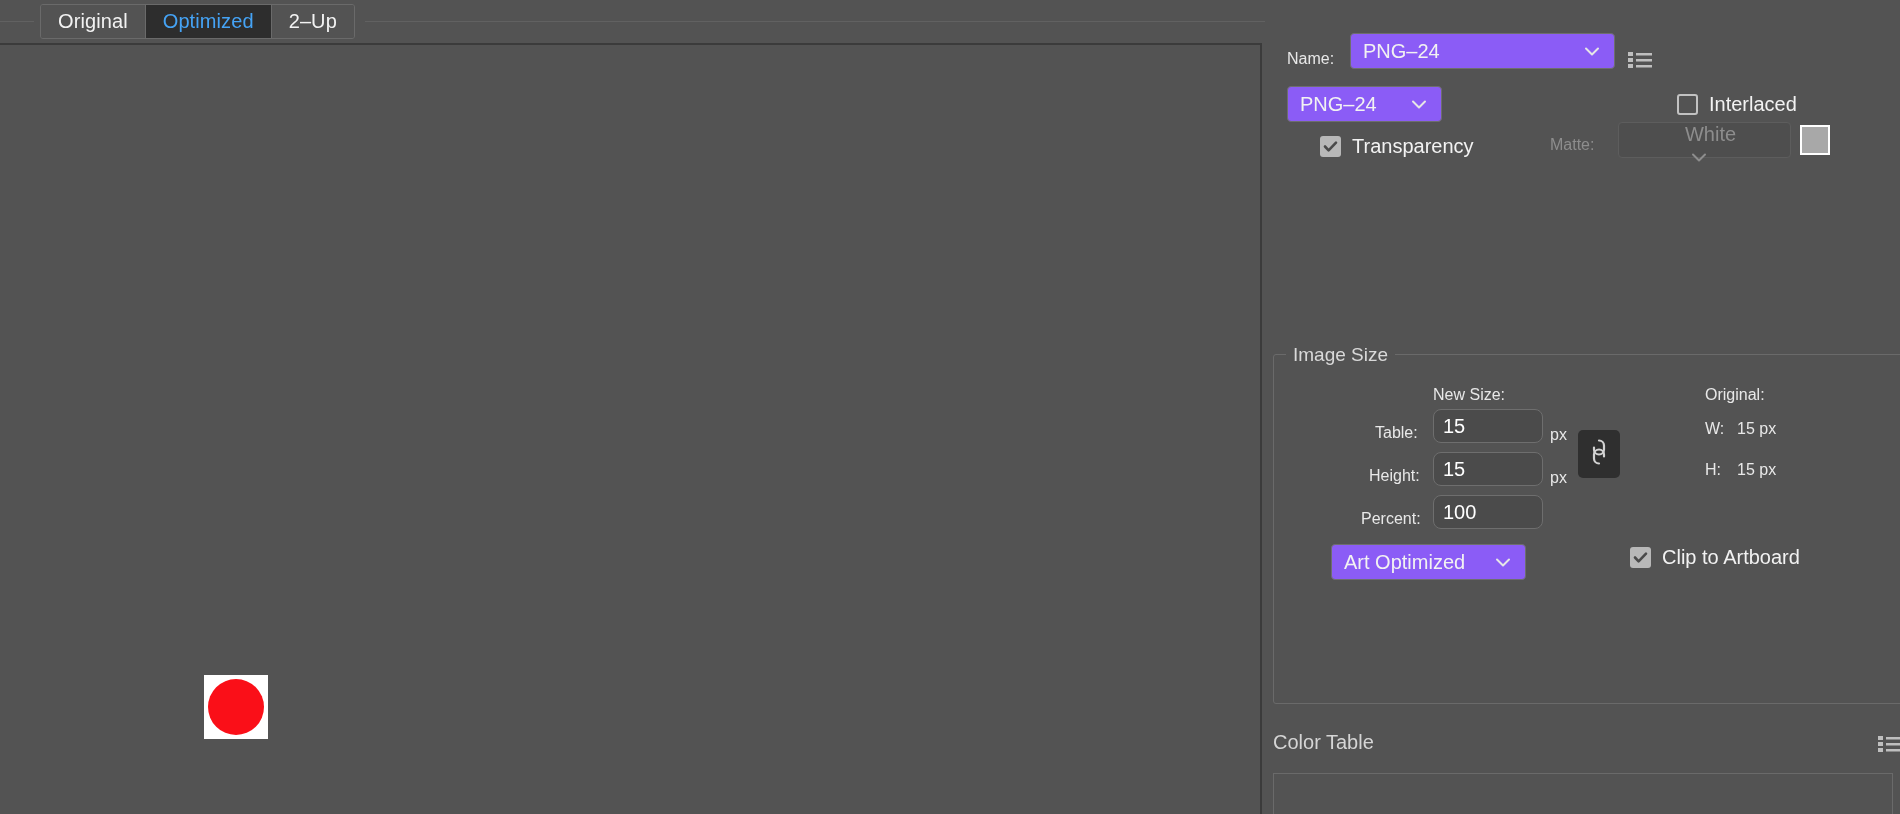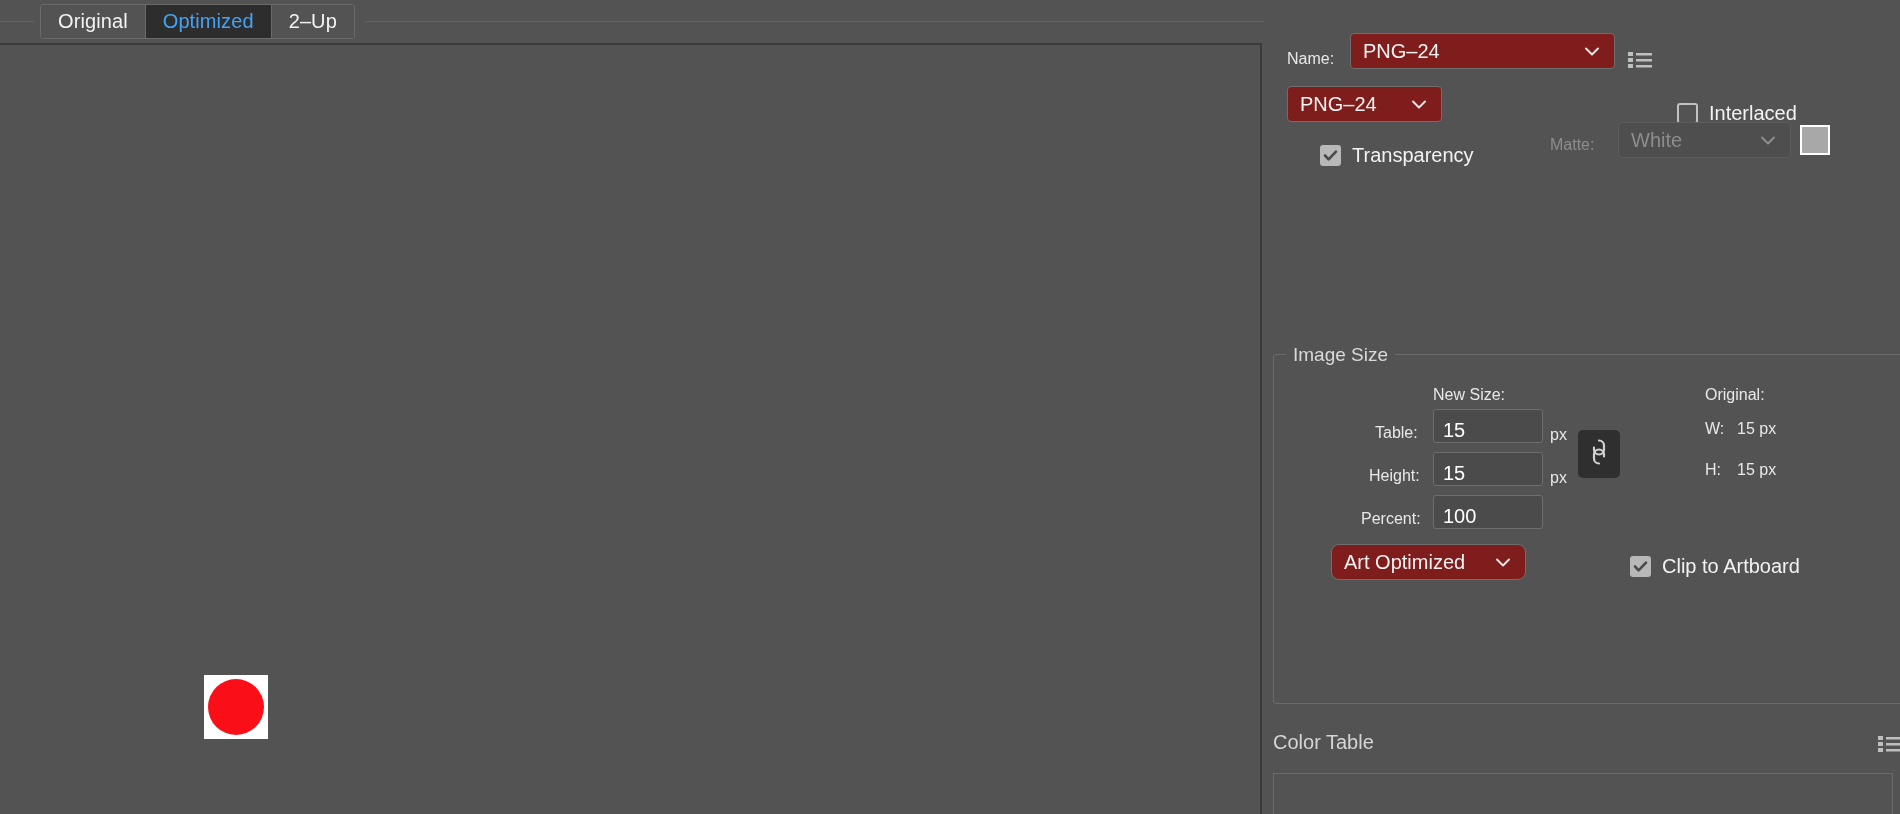--- a/index.html
+++ b/index.html
@@ -121,21 +121,21 @@
     font-size: 16px;
     color: #e8e8e8;
     white-space: nowrap;
     line-height: 1;
   }
   .lbl.dim { color: #8d8d8d; }
 
   
   .select {
     position: absolute;
-    background: #7f1d1d;
+    background: #8b5cf6;
     border: 1px solid #6e6e6e;
     border-radius: 4px;
     display: flex;
     align-items: center;
     cursor: default;
   }
   .select .sel-text {
     font-size: 20px;
     color: #f2f2f2;
     padding-left: 12px;
@@ -149,38 +149,37 @@
     margin-right: 11px;
     flex: none;
   }
   .chev svg { display: block; }
 
   
   .field {
     position: absolute;
     background: #4b4b4b;
     border: 1px solid #6e6e6e;
-    border-radius: 3px;
-    display: flex;
-    align-items: flex-end;
+    border-radius: 8px;
+    display: flex;
+    align-items: center;
   }
   .field .fld-text {
     font-size: 20px;
     color: #ffffff;
     padding-left: 9px;
     white-space: nowrap;
   }
 
   
   .cbx-row {
     position: absolute;
     display: flex;
     align-items: center;
     cursor: default;
-    margin-top: 9px;
   }
   .cbx {
     width: 21px; height: 21px;
     border-radius: 3px;
     flex: none;
     position: relative;
   }
   .cbx.off { background: transparent; border: 2px solid #c2c2c2; }
   .cbx.on  { background: #b8b8b8; border: none; }
   .cbx.on svg { position: absolute; left: 2px; top: 2px; }
@@ -294,21 +293,21 @@
     <span class="cbx on">
       <svg width="17" height="17" viewBox="0 0 17 17">
           <path d="M3 8.5 L6.6 12.3 L14 4.6" fill="none" stroke="#4a4a4a" stroke-width="2.6" stroke-linecap="round" stroke-linejoin="round"></path>
         </svg>
     </span>
     <span class="cbx-label">Transparency</span>
   </div>
 
   <div class="lbl dim" style="left:285px; top:137px;">Matte:</div>
 
-  <div class="select disabled" id="matte-select" style="left:353px; top:122px; width:173px; height:36px;">
+  <div class="select disabled" id="matte-select" style="left:353px; top:122px; width:173px; height:36px;flex-direction:column;">
     <span class="sel-text">White</span>
     <span class="chev">
       <svg width="22" height="22" viewBox="0 0 22 22">
           <path d="M5 8.5 L11 14.5 L17 8.5" fill="none" stroke="#8d8d8d" stroke-width="2" stroke-linecap="round" stroke-linejoin="round"></path>
         </svg>
     </span>
   </div>
 
   <div id="matte-swatch" style="left:535px; top:125px;"></div>
 
@@ -343,21 +342,21 @@
   <div class="lbl" style="left:440px; top:421px;">W:</div>
   <div class="lbl" style="left:472px; top:421px;">15 px</div>
   <div class="lbl" style="left:440px; top:462px;">H:</div>
   <div class="lbl" style="left:472px; top:462px;">15 px</div>
 
   <div class="lbl" style="left:96px; top:511px;">Percent:</div>
   <div class="field" style="left:168px; top:495px; width:110px; height:34px;">
     <span class="fld-text">100</span>
   </div>
 
-  <div class="select" id="quality-select" style="left:66px; top:544px; width:195px; height:36px;border-radius:8px;">
+  <div class="select" id="quality-select" style="left:66px; top:544px; width:195px; height:36px;">
     <span class="sel-text">Art Optimized</span>
     <span class="chev">
       <svg width="22" height="22" viewBox="0 0 22 22">
           <path d="M5 8.5 L11 14.5 L17 8.5" fill="none" stroke="#e6e6e6" stroke-width="2" stroke-linecap="round" stroke-linejoin="round"></path>
         </svg>
     </span>
   </div>
 
   <div class="cbx-row" style="left:365px; top:546px;">
     <span class="cbx on">

